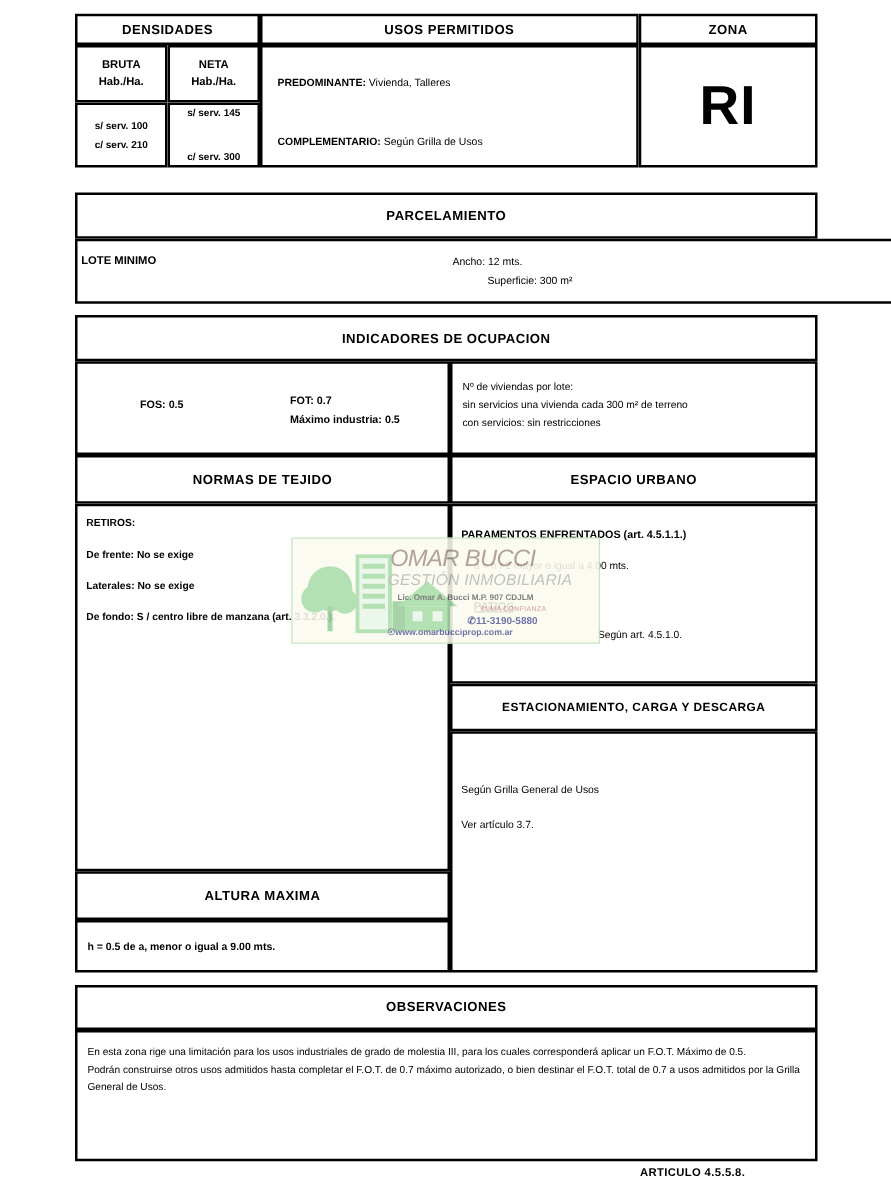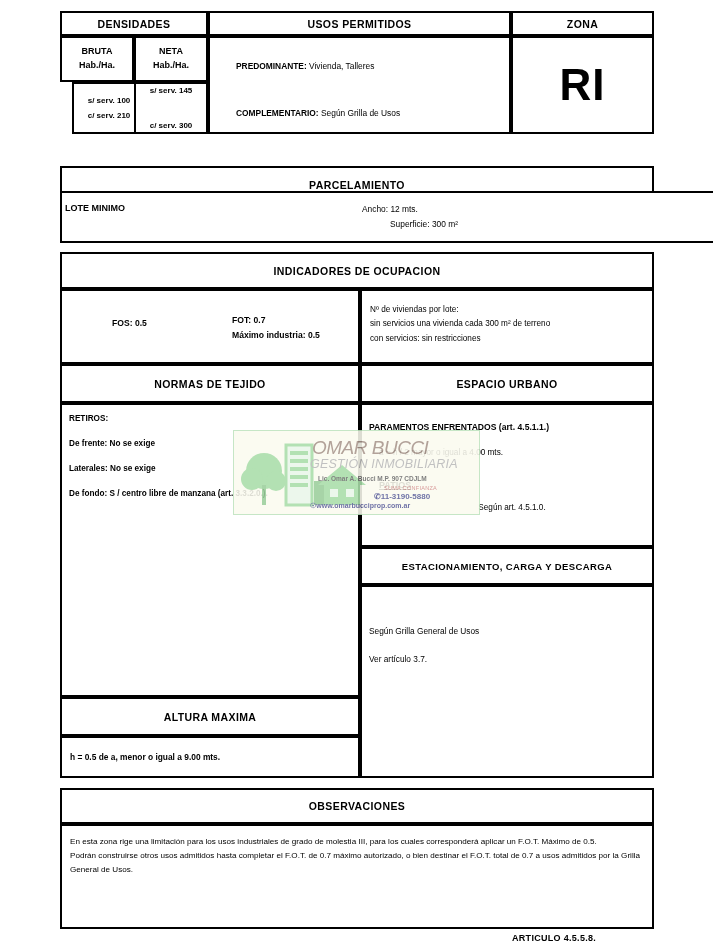--- a/index.html
+++ b/index.html
@@ -74,21 +74,21 @@
 
   .zona-code {
     display: flex;
     align-items: center;
     justify-content: center;
     font-size: 44px;
     font-weight: bold;
     letter-spacing: 1px;
   }
 
-  .kv { font-weight: bold; font-size: 8.4px; margin-left: 14px; }
+  .kv { font-weight: bold; font-size: 8.4px; }
   .kv .val { font-weight: normal; }
 
   .lote-label {
     position: absolute;
     left: 3px;
     top: 10px;
     font-weight: bold;
     font-size: 9px;
   }
   .lote-right {
@@ -243,21 +243,21 @@
 
   <div class="cell densities-sub" style="left:0px; top:25px; width:74px; height:46px;">
     <span>BRUTA</span>
     <span>Hab./Ha.</span>
   </div>
   <div class="cell densities-sub" style="left:74px; top:25px; width:74px; height:46px;">
     <span>NETA</span>
     <span>Hab./Ha.</span>
   </div>
 
-  <div class="cell densities-val" style="left:12px; top:71px; width:74px; height:52px;">
+  <div class="cell densities-val" style="left:0px; top:71px; width:74px; height:52px;">
     <span>s/ serv.  100</span>
     <span>c/ serv.  210</span>
   </div>
   <div class="cell densities-val" style="left:74px; top:71px; width:74px; height:52px;gap:19px;">
     <span>s/ serv. 145</span>
     <span>c/ serv.  300</span>
   </div>
 
   <div class="cell" style="left:148px; top:25px; width:303px; height:98px;">
     <div class="kv" style="position:absolute; left:12px; top:23px;">
@@ -265,21 +265,21 @@
       <span class="val">Vivienda, Talleres</span>
     </div>
     <div class="kv" style="position:absolute; left:12px; top:70px;">
       <span>COMPLEMENTARIO:</span>
       <span class="val">Según Grilla de Usos</span>
     </div>
   </div>
 
   <div class="cell zona-code" style="left:451px; top:25px; width:143px; height:98px;">RI</div>
 
-  <div class="cell hdr" style="left:0px; top:143px; width:594px; height:37px;margin-top:12px;">PARCELAMIENTO</div>
+  <div class="cell hdr" style="left:0px; top:143px; width:594px; height:37px;">PARCELAMIENTO</div>
 
   <div class="cell" style="left:0px; top:180px; width:713px; height:52px;">
     <div class="lote-label">LOTE MINIMO</div>
     <div class="lote-right">
       <div>Ancho: 12 mts.</div>
       <div style="margin-left:28px;">Superficie: 300 m²</div>
     </div>
   </div>
 
   <div class="cell hdr" style="left:0px; top:241px; width:594px; height:37px;">INDICADORES DE OCUPACION</div>

